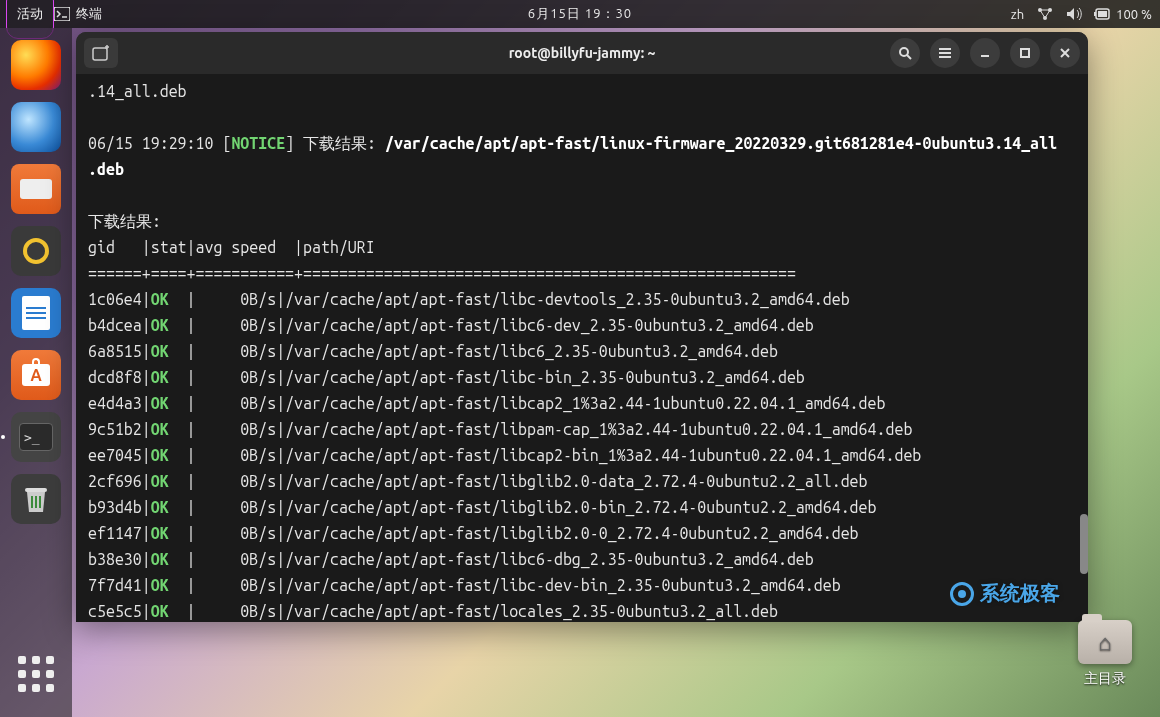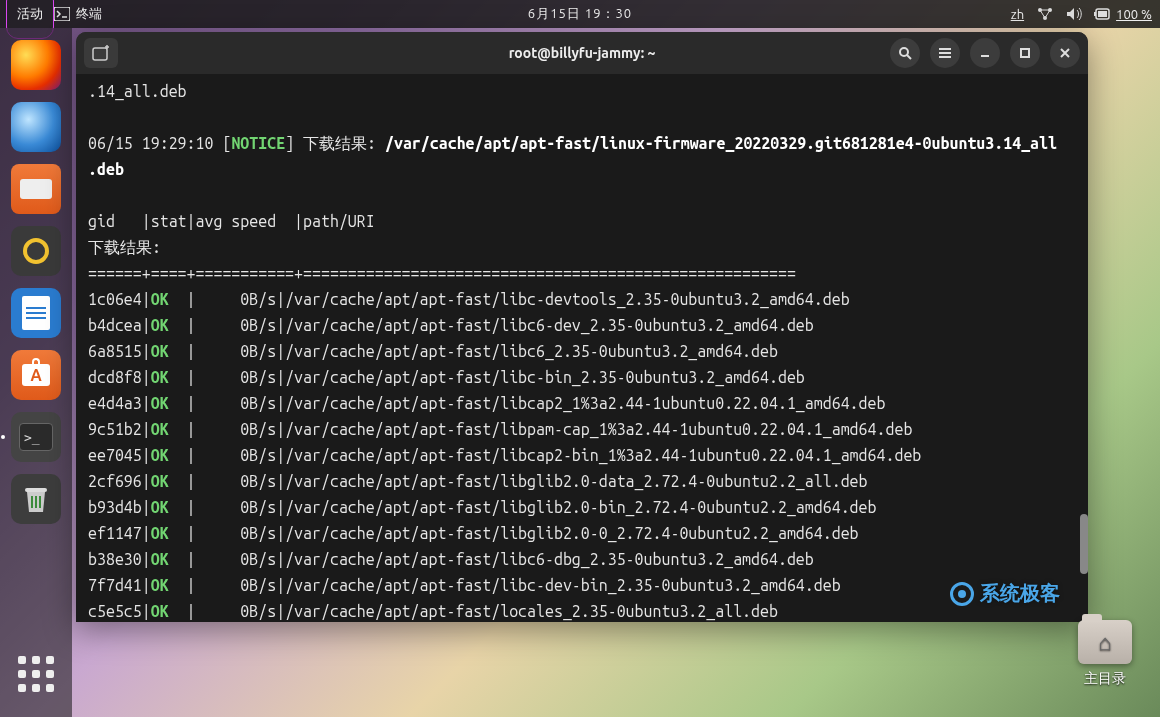--- a/index.html
+++ b/index.html
@@ -12,21 +12,21 @@
   
   .topbar {
     position: absolute; top:0; left:0; right:0; height:28px;
     background: rgba(25,25,25,0.85);
     color:#eee; display:flex; align-items:center;
     font-size:13px;
   }
   .topbar .activities { padding:15px 10px; border:1px solid #d946ef; border-radius:12px; margin-left:6px; cursor:pointer;text-align:right; }
   .topbar .appmenu { display:flex; align-items:center; gap:6px; cursor:pointer; }
   .topbar .clock { position:absolute; left:50%; transform:translateX(-50%); letter-spacing:1px; }
-  .topbar .tray { position:absolute; right:8px; display:flex; align-items:center; gap:12px;text-decoration:underline; }
+  .topbar .tray { position:absolute; right:8px; display:flex; align-items:center; gap:12px; }
   .topbar svg { fill:#ddd; }
 
   
   .dock {
     position:absolute; top:28px; left:0; bottom:0; width:72px;
     background: rgba(20,20,20,0.55);
     display:flex; flex-direction:column; align-items:center;
     padding-top:12px; gap:12px;
   }
   .dock .icon {
@@ -240,22 +240,22 @@
           </svg>
         </div>
     </div>
   </div>
   <div class="termbody">
     <div class="row">.14_all.deb</div>
     <div class="row">&nbsp;</div>
     <div class="row"><span>06/15 19:29:10 [</span><span class="green">NOTICE</span><span>] 下载结果: </span><span class="white">/var/cache/apt/apt-fast/linux-firmware_20220329.git681281e4-0ubuntu3.14_all</span></div>
     <div class="row white">.deb</div>
     <div class="row">&nbsp;</div>
+    <div class="row">下载结果:</div>
     <div class="row">gid   |stat|avg speed  |path/URI</div>
-    <div class="row">下载结果:</div>
     <div class="row">======+====+===========+=======================================================</div>
     <div id="rows">
         <div class="row">1c06e4|<span class="green">OK</span>  |     0B/s|/var/cache/apt/apt-fast/libc-devtools_2.35-0ubuntu3.2_amd64.deb</div>
         <div class="row">b4dcea|<span class="green">OK</span>  |     0B/s|/var/cache/apt/apt-fast/libc6-dev_2.35-0ubuntu3.2_amd64.deb</div>
         <div class="row">6a8515|<span class="green">OK</span>  |     0B/s|/var/cache/apt/apt-fast/libc6_2.35-0ubuntu3.2_amd64.deb</div>
         <div class="row">dcd8f8|<span class="green">OK</span>  |     0B/s|/var/cache/apt/apt-fast/libc-bin_2.35-0ubuntu3.2_amd64.deb</div>
         <div class="row">e4d4a3|<span class="green">OK</span>  |     0B/s|/var/cache/apt/apt-fast/libcap2_1%3a2.44-1ubuntu0.22.04.1_amd64.deb</div>
         <div class="row">9c51b2|<span class="green">OK</span>  |     0B/s|/var/cache/apt/apt-fast/libpam-cap_1%3a2.44-1ubuntu0.22.04.1_amd64.deb</div>
         <div class="row">ee7045|<span class="green">OK</span>  |     0B/s|/var/cache/apt/apt-fast/libcap2-bin_1%3a2.44-1ubuntu0.22.04.1_amd64.deb</div>
         <div class="row">2cf696|<span class="green">OK</span>  |     0B/s|/var/cache/apt/apt-fast/libglib2.0-data_2.72.4-0ubuntu2.2_all.deb</div>

